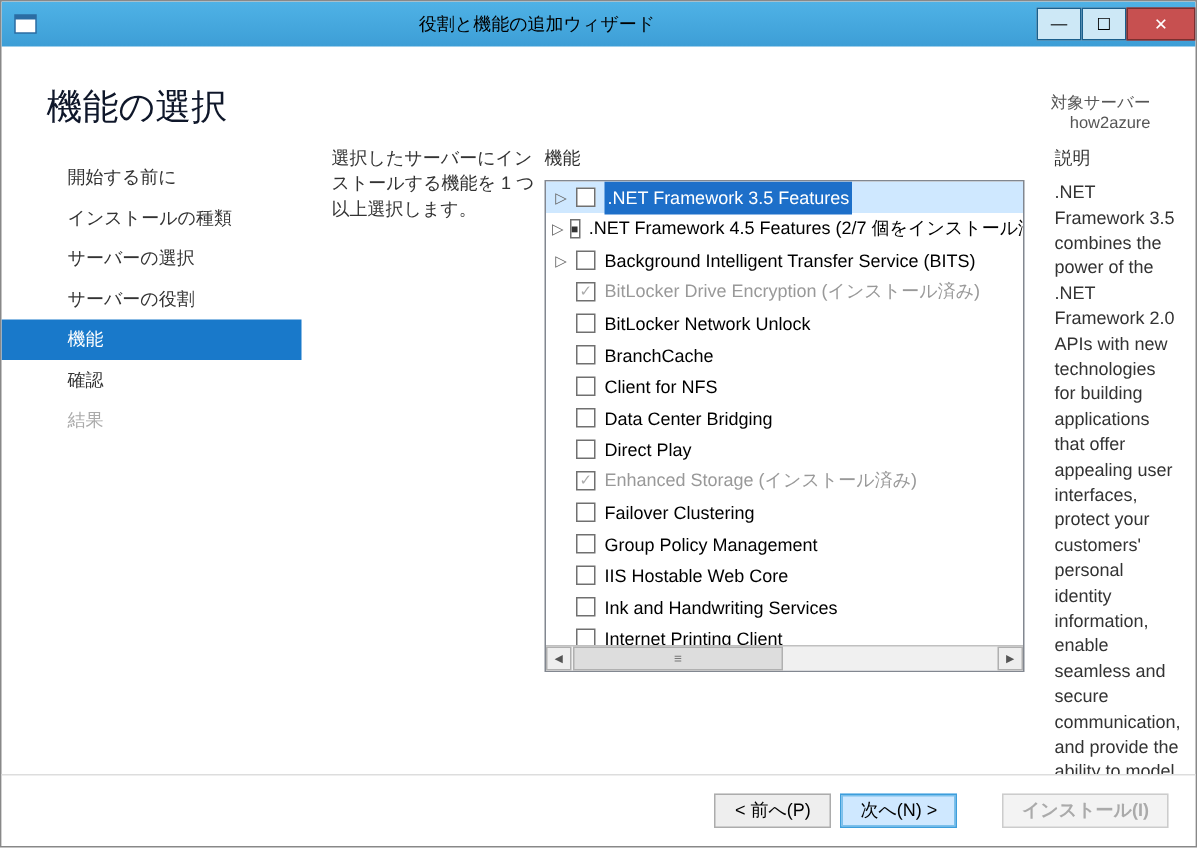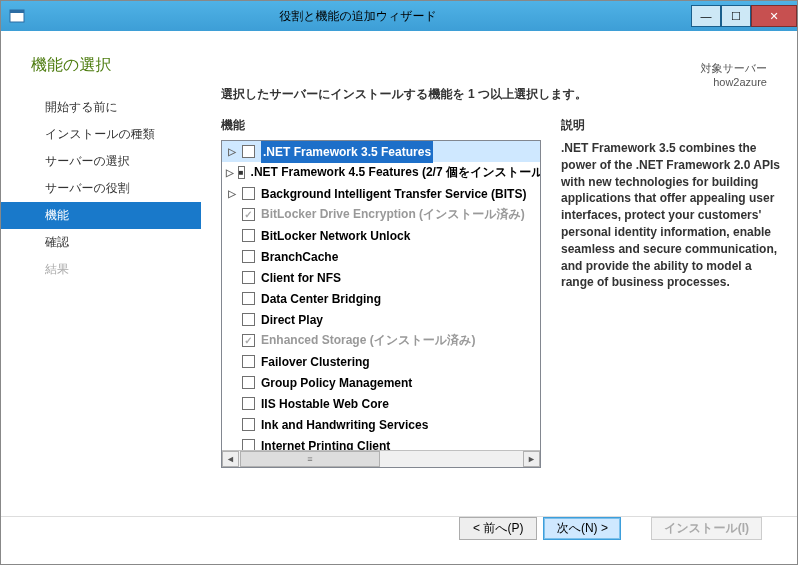--- a/index.html
+++ b/index.html
@@ -39,22 +39,22 @@
     margin-right: 0;
     display: flex; align-items: center; justify-content: center;
     font-size: 11px;
   }
   .win-btn.close { background: #c75050; color: #fff; border-color:#7a2f2f; width: 46px; }
   .header-area {
     padding: 24px 30px 10px 30px;
     position: relative;
   }
   .page-title {
-    font-size: 16px;
-    color: #4d7c0f;
+    font-size: 24px;
+    color: #0f172a;
     font-weight: 300;
   }
   .dest {
     position: absolute;
     right: 30px;
     top: 30px;
     text-align: right;
     font-size: 11px;
     color: #555;
   }
@@ -75,22 +75,21 @@
   }
   .nav-item.selected {
     background: #1979ca;
     color: #fff;
   }
   .nav-item.disabled { color: #aaa; }
   .main {
     flex: 1;
     padding: 0 10px 0 20px;
     display: flex;
-    flex-direction: column;
-    font-weight: bold;
+    flex-direction: row;
   }
   .instruction {
     font-size: 12px;
     color: #333;
     margin-bottom: 14px;
   }
   .columns {
     display: flex;
     gap: 20px;
     flex: 1;
@@ -169,22 +168,22 @@
   }
   .hscroll .track { flex:1; }
   .desc-text { font-size: 12px; color:#333; line-height:1.4; }
   .footer {
     position: absolute;
     bottom: 0; left:0; right:0;
     height: 48px;
     border-top: 1px solid #ddd;
     display:flex;
     justify-content:flex-end;
-    align-items:flex-start;
-    padding: 0 35px;
+    align-items:center;
+    padding: 0 18px;
     gap: 6px;
     background:#fff;
   }
   .btn {
     min-width: 78px;
     height: 23px;
     border: 1px solid #acacac;
     background: #eee;
     font-size: 12px;
     padding: 0 12px;

